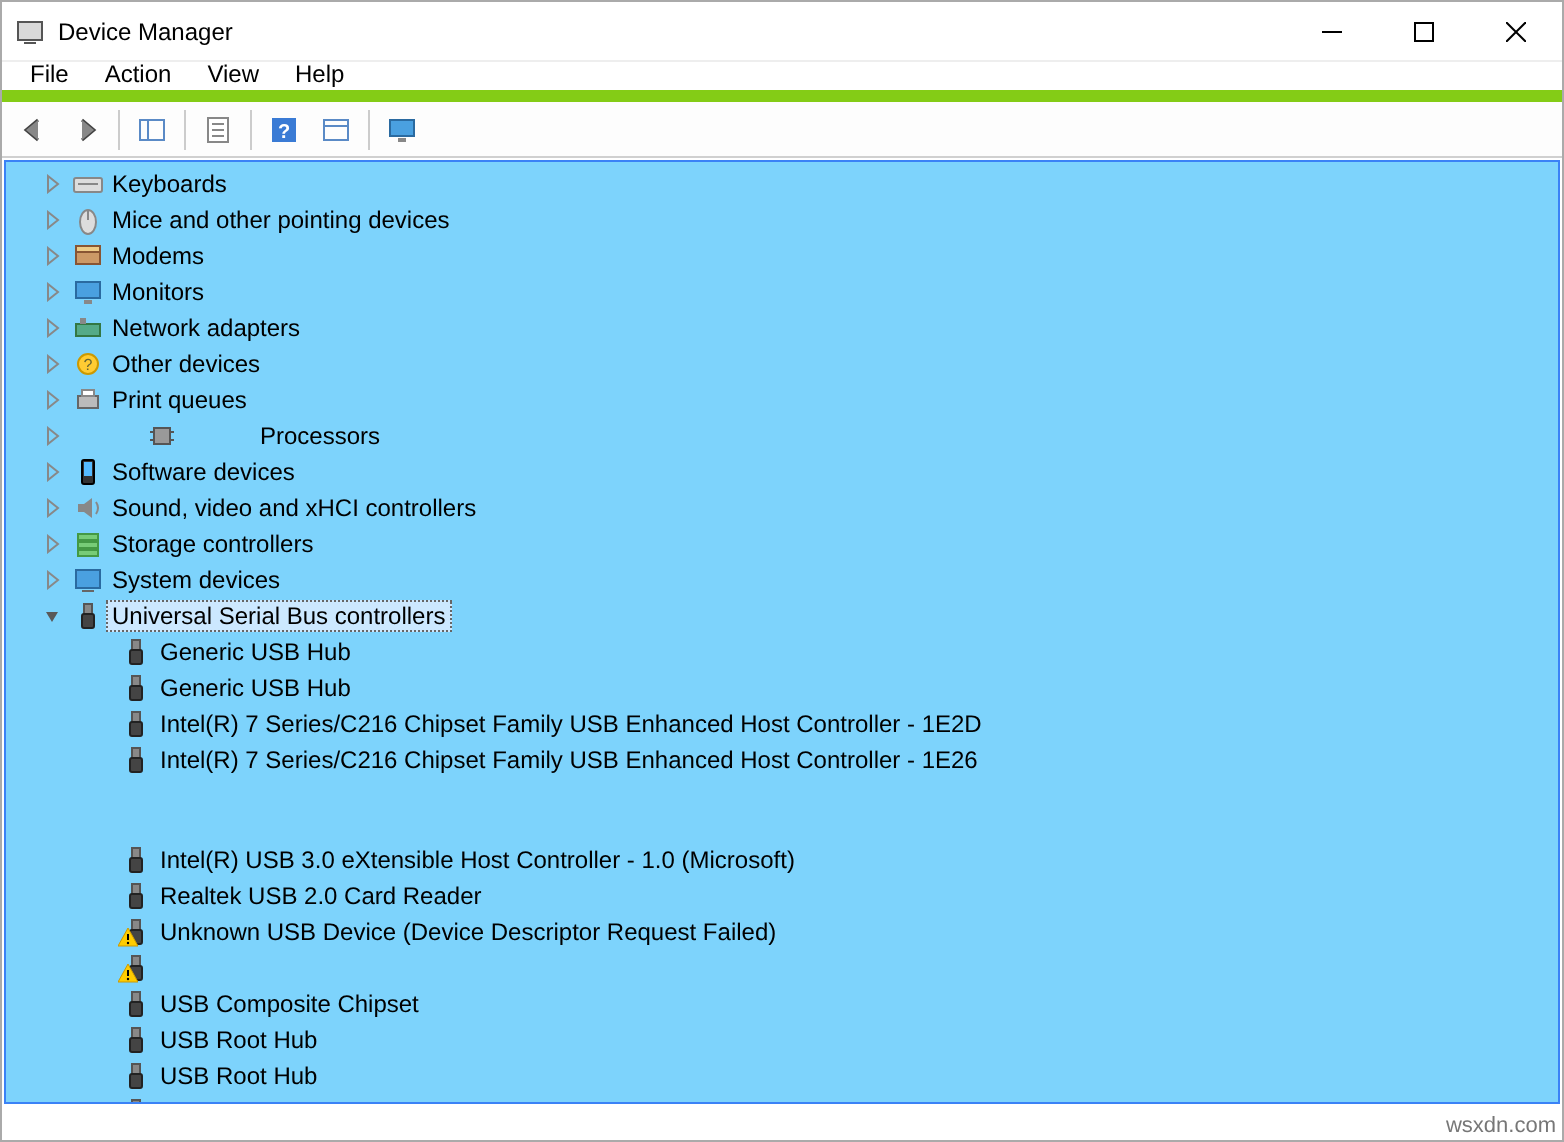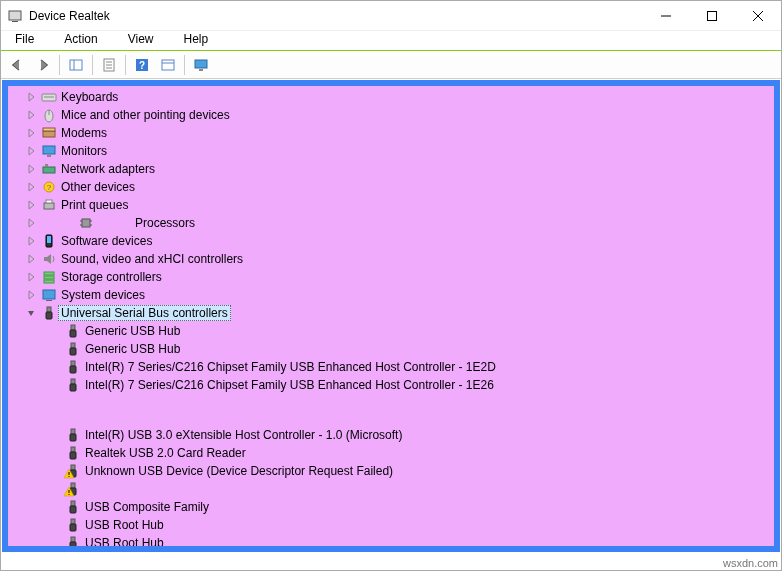--- a/index.html
+++ b/index.html
@@ -28,45 +28,45 @@
       width: 46px; height: 100%;
       display: flex; align-items: center; justify-content: center;
       font-family: "Segoe UI", sans-serif;
       font-size: 13px;
     }
     .win-btn svg { display:block; }
     .menubar {
       height: 20px;
       padding: 0 6px;
       display: flex;
-      align-items: flex-start;
-      gap: 14px;
-      border-bottom: 1px solid #84cc16;
+      align-items: flex-end;
+      gap: 2px;
+      border-bottom: 6px solid #84cc16;
     }
     .menubar .menu-item { padding: 1px 8px; font-size: 12px; }
     .toolbar {
       height: 28px;
       padding: 2px 4px;
       display: flex;
       align-items: center;
       gap: 2px;
       border-bottom: 1px solid #d0d0d0;
       background: #fdfdfd;
     }
     .tb-btn {
       width: 24px; height: 22px;
       display: flex; align-items: center; justify-content: center;
       border: 1px solid transparent;
     }
     .tb-sep { width:1px; height:20px; background:#ccc; margin:0 2px; }
     .content {
       position: absolute;
       top: 79px; left: 1px; right: 1px; bottom: 18px;
-      border: 6px solid #3b82f6;
-      background: #f0abfc;
+      border: 1px solid #3b82f6;
+      background: #7dd3fc;
       overflow-y: scroll;
     }
     .tree { padding: 2px 0; }
     .tree-row {
       display: flex;
       align-items: center;
       height: 18px;
       white-space: nowrap;
       font-size: 12px;
     }
@@ -98,21 +98,21 @@
 </head>
 <body>
 
 <div class="titlebar">
   <span class="app-icon">
     <svg width="16" height="16">
         <rect x="2" y="3" width="12" height="9" fill="#d9d9d9" stroke="#555"></rect>
         <rect x="5" y="13" width="6" height="1" fill="#555"></rect>
       </svg>
   </span>
-  <span class="title">Device Realtek</span>
+  <span class="title">Device Manager</span>
   <div class="win-controls">
     <div class="win-btn">
         <svg width="10" height="10">
           <line x1="0" y1="5" x2="10" y2="5" stroke="#000"></line>
         </svg>
       </div>
     <div class="win-btn">
         <svg width="10" height="10">
           <rect x="0.5" y="0.5" width="9" height="9" fill="none" stroke="#000"></rect>
         </svg>
@@ -453,21 +453,21 @@
           </svg>
         </span>
       </div>
       <div class="tree-row" style="padding-left: 54px;">
         <span class="dev-icon" style="position:relative">
           <svg width="16" height="16">
             <rect x="6" y="2" width="4" height="5" fill="#888" stroke="#555"></rect>
             <rect x="5" y="7" width="6" height="7" rx="1" fill="#444" stroke="#222"></rect>
           </svg>
         </span>
-        <span class="label">USB Composite Family</span>
+        <span class="label">USB Composite Chipset</span>
       </div>
       <div class="tree-row" style="padding-left: 54px;">
         <span class="dev-icon" style="position:relative">
           <svg width="16" height="16">
             <rect x="6" y="2" width="4" height="5" fill="#888" stroke="#555"></rect>
             <rect x="5" y="7" width="6" height="7" rx="1" fill="#444" stroke="#222"></rect>
           </svg>
         </span>
         <span class="label">USB Root Hub</span>
       </div>

